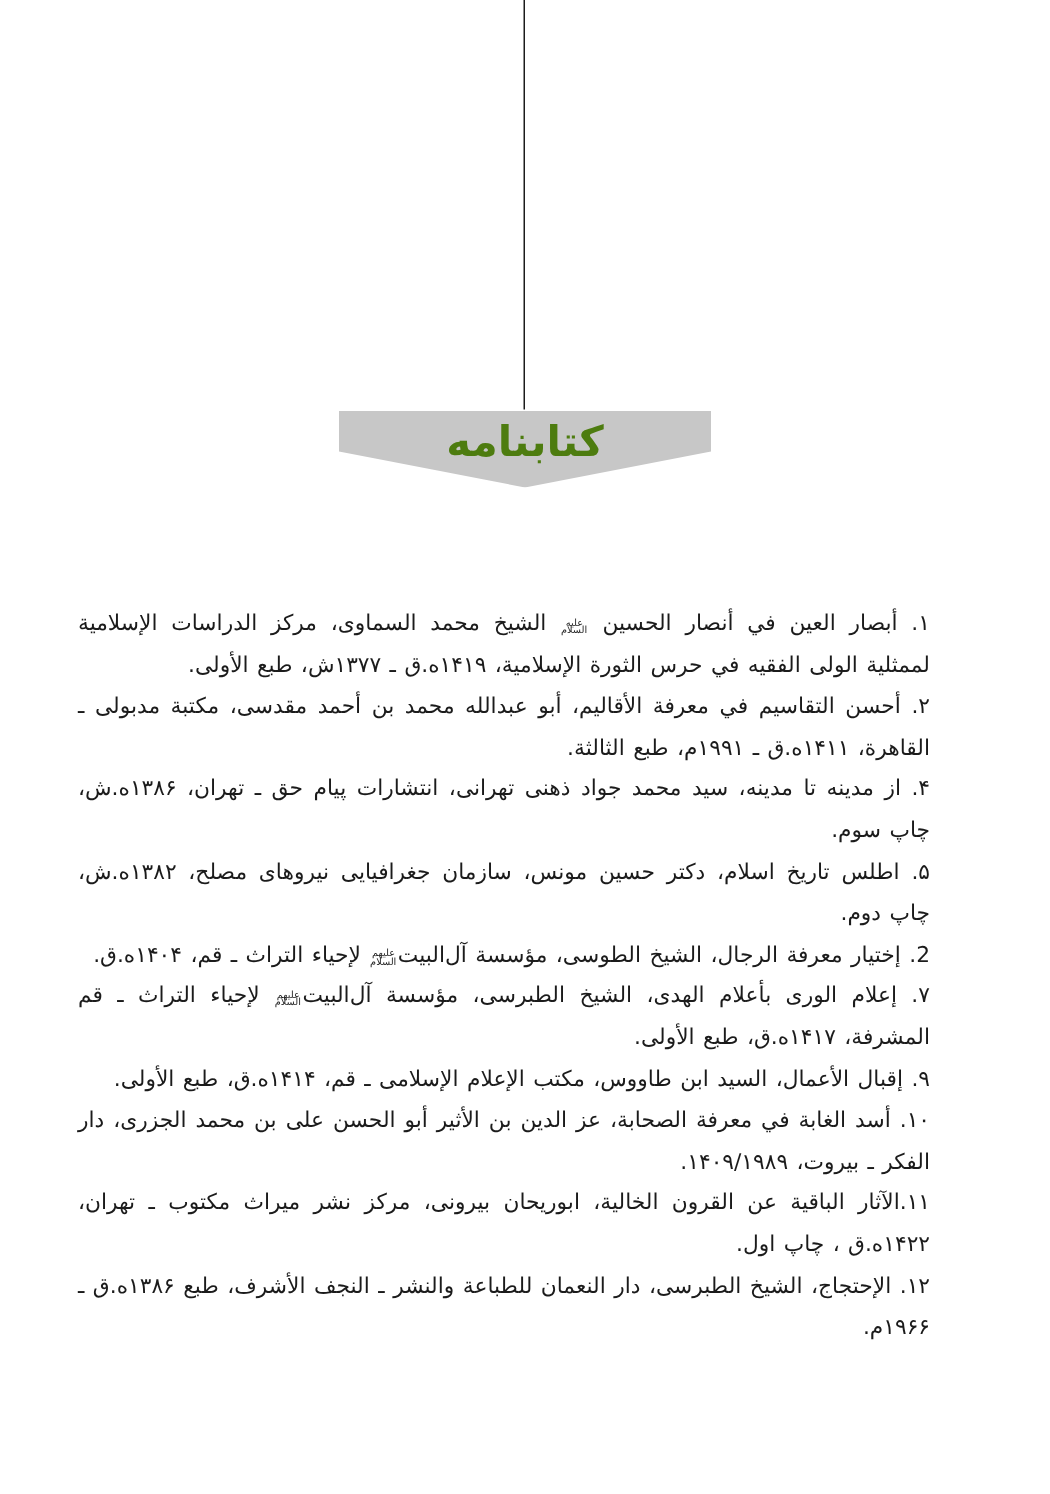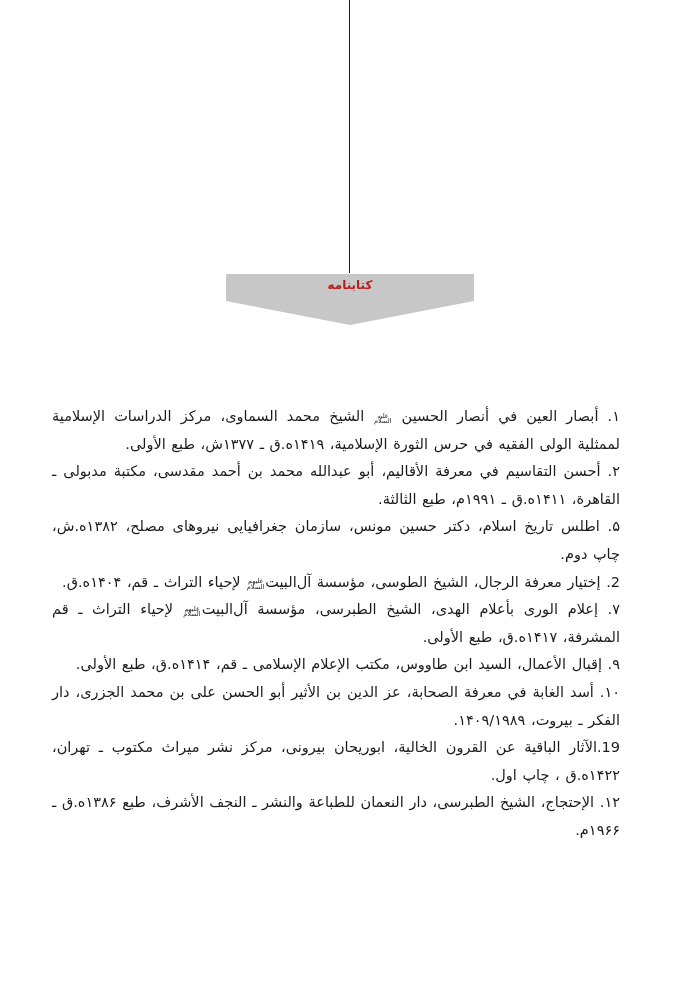--- a/index.html
+++ b/index.html
@@ -19,22 +19,22 @@
   }
   .banner{
     position:absolute;
     left:226px;top:271px;
     width:248px;height:54px;
   }
   .banner svg{position:absolute;left:0;top:0;width:248px;height:54px;}
   .banner-title{
     position:absolute;left:0;right:0;top:7px;
     text-align:center;
-    font-size:12px;font-weight:bold;
-    color:#b91c1c;
+    font-size:28px;font-weight:bold;
+    color:#4d7c0f;
     letter-spacing:0.5px;
   }
   .bib{
     position:absolute;
     top:403px;right:80px;width:568px;
     direction:rtl;
     text-align:justify;
     font-size:14.5px;
     line-height:27.6px;
     color:#1b1b1b;
@@ -63,22 +63,23 @@
   <div class="banner">
     <svg viewBox="0 0 248 54" aria-hidden="true">
       <polygon points="0,3 248,3 248,30 124,54 0,30" fill="#c7c7c7"></polygon>
     </svg>
     <span class="banner-title">كتابنامه</span>
   </div>
 
   <div class="bib" style="color: rgb(27, 27, 27);">
       <p class="entry"><span>۱. أبصار العين في أنصار الحسين </span><span class="honorific">عليه السلام</span><span> الشيخ محمد السماوى، مركز الدراسات الإسلامية لممثلية الولى الفقيه في حرس الثورة الإسلامية، ۱۴۱۹ه.ق ـ ۱۳۷۷ش، طبع الأولى.</span></p>
       <p class="entry"><span>۲. أحسن التقاسيم في معرفة الأقاليم، أبو عبدالله محمد بن أحمد مقدسى، مكتبة مدبولى ـ القاهرة، ۱۴۱۱ه.ق ـ ۱۹۹۱م، طبع الثالثة.</span></p>
+      <p class="entry"><span>۴. از مدينه تا مدينه، سيد محمد جواد ذهنى تهرانى، انتشارات پيام حق ـ تهران، ۱۳۸۶ه.ش، چاپ سوم.</span></p>
       <p class="entry"><span>۵. اطلس تاريخ اسلام، دكتر حسين مونس، سازمان جغرافيايى نيروهاى مصلح، ۱۳۸۲ه.ش، چاپ دوم.</span></p>
       <p class="entry"><span>2. إختيار معرفة الرجال، الشيخ الطوسى، مؤسسة آل‌البيت</span><span class="honorific">عليهم السلام</span><span> لإحياء التراث ـ قم، ۱۴۰۴ه.ق.</span></p>
       <p class="entry"><span>۷. إعلام الورى بأعلام الهدى، الشيخ الطبرسى، مؤسسة آل‌البيت</span><span class="honorific">عليهم السلام</span><span> لإحياء التراث ـ قم المشرفة، ۱۴۱۷ه.ق، طبع الأولى.</span></p>
       <p class="entry"><span>۹. إقبال الأعمال، السيد ابن طاووس، مكتب الإعلام الإسلامى ـ قم، ۱۴۱۴ه.ق، طبع الأولى.</span></p>
       <p class="entry"><span>۱۰. أسد الغابة في معرفة الصحابة، عز الدين بن الأثير أبو الحسن على بن محمد الجزرى، دار الفكر ـ بيروت، ۱۴۰۹/۱۹۸۹.</span></p>
-      <p class="entry"><span>19.الآثار الباقية عن القرون الخالية، ابوريحان بيرونى، مركز نشر ميراث مكتوب ـ تهران، ۱۴۲۲ه.ق ، چاپ اول.</span></p>
+      <p class="entry"><span>۱۱.الآثار الباقية عن القرون الخالية، ابوريحان بيرونى، مركز نشر ميراث مكتوب ـ تهران، ۱۴۲۲ه.ق ، چاپ اول.</span></p>
       <p class="entry"><span>۱۲. الإحتجاج، الشيخ الطبرسى، دار النعمان للطباعة والنشر ـ النجف الأشرف، طبع ۱۳۸۶ه.ق ـ ۱۹۶۶م.</span></p>
     </div>
 
 </div>
 
 </body></html>

